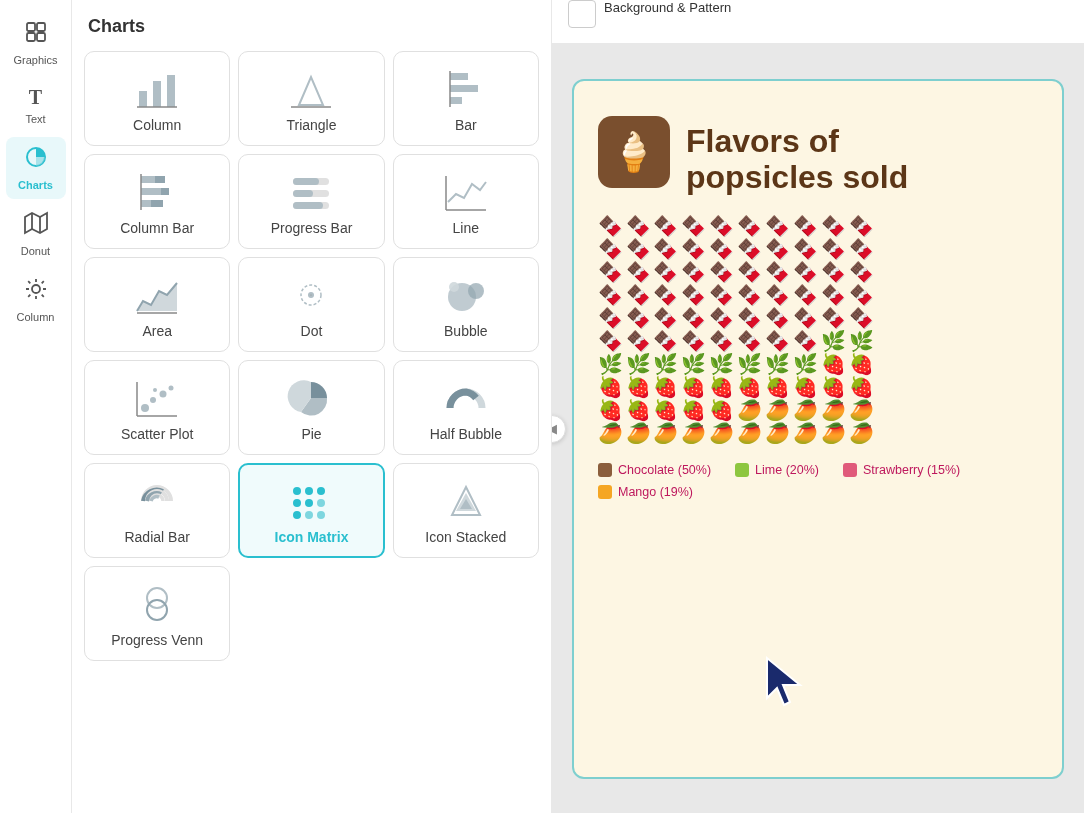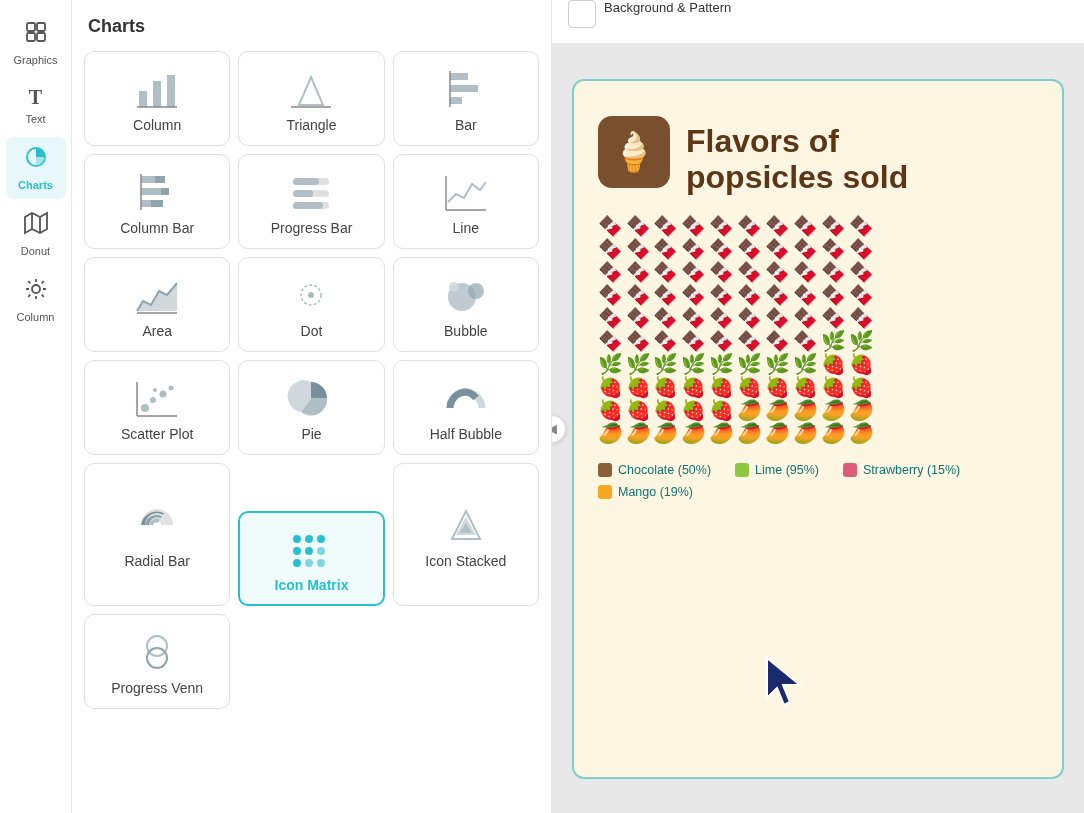--- a/index.html
+++ b/index.html
@@ -62,21 +62,21 @@
       padding: 10px 6px 8px;
       display: flex;
       flex-direction: column;
       align-items: center;
       cursor: pointer;
       background: #fff;
       min-height: 95px;
       justify-content: center;
       gap: 6px;
     }
-    .chart-item.active { border-color: #2abfcf; border-width: 2px; background: #f0fbfc; margin-top: 48px; }
+    .chart-item.active { border-color: #2abfcf; border-width: 2px; background: #f0fbfc; }
     .chart-item-label {
       font-size: 14px;
       color: #444;
       text-align: right;
     }
     .chart-item.active .chart-item-label { color: #2abfcf; font-weight: 600; }
 
     
     .chart-icon { width: 48px; height: 44px; }
 
@@ -172,21 +172,21 @@
       display: flex;
       flex-wrap: wrap;
       gap: 8px 24px;
       margin-top: 4px;
     }
     .legend-item {
       display: flex;
       align-items: center;
       gap: 6px;
       font-size: 12.5px;
-      color: #0f766e;
+      color: #be185d;
     }
     .legend-dot {
       width: 14px;
       height: 14px;
       border-radius: 3px;
       flex-shrink: 0;
     }
 
     
     .collapse-arrow {
@@ -590,21 +590,21 @@
         </div>
       </div>
 
       <div class="legend">
         <div class="legend-item">
           <div class="legend-dot" style="background:#8b5e3c;"></div>
           <span>Chocolate (50%)</span>
         </div>
         <div class="legend-item">
           <div class="legend-dot" style="background:#8dc63f;"></div>
-          <span>Lime (95%)</span>
+          <span>Lime (20%)</span>
         </div>
         <div class="legend-item">
           <div class="legend-dot" style="background:#e05a7a;"></div>
           <span>Strawberry (15%)</span>
         </div>
         <div class="legend-item">
           <div class="legend-dot" style="background:#f5a623;"></div>
           <span>Mango (19%)</span>
         </div>
       </div>

